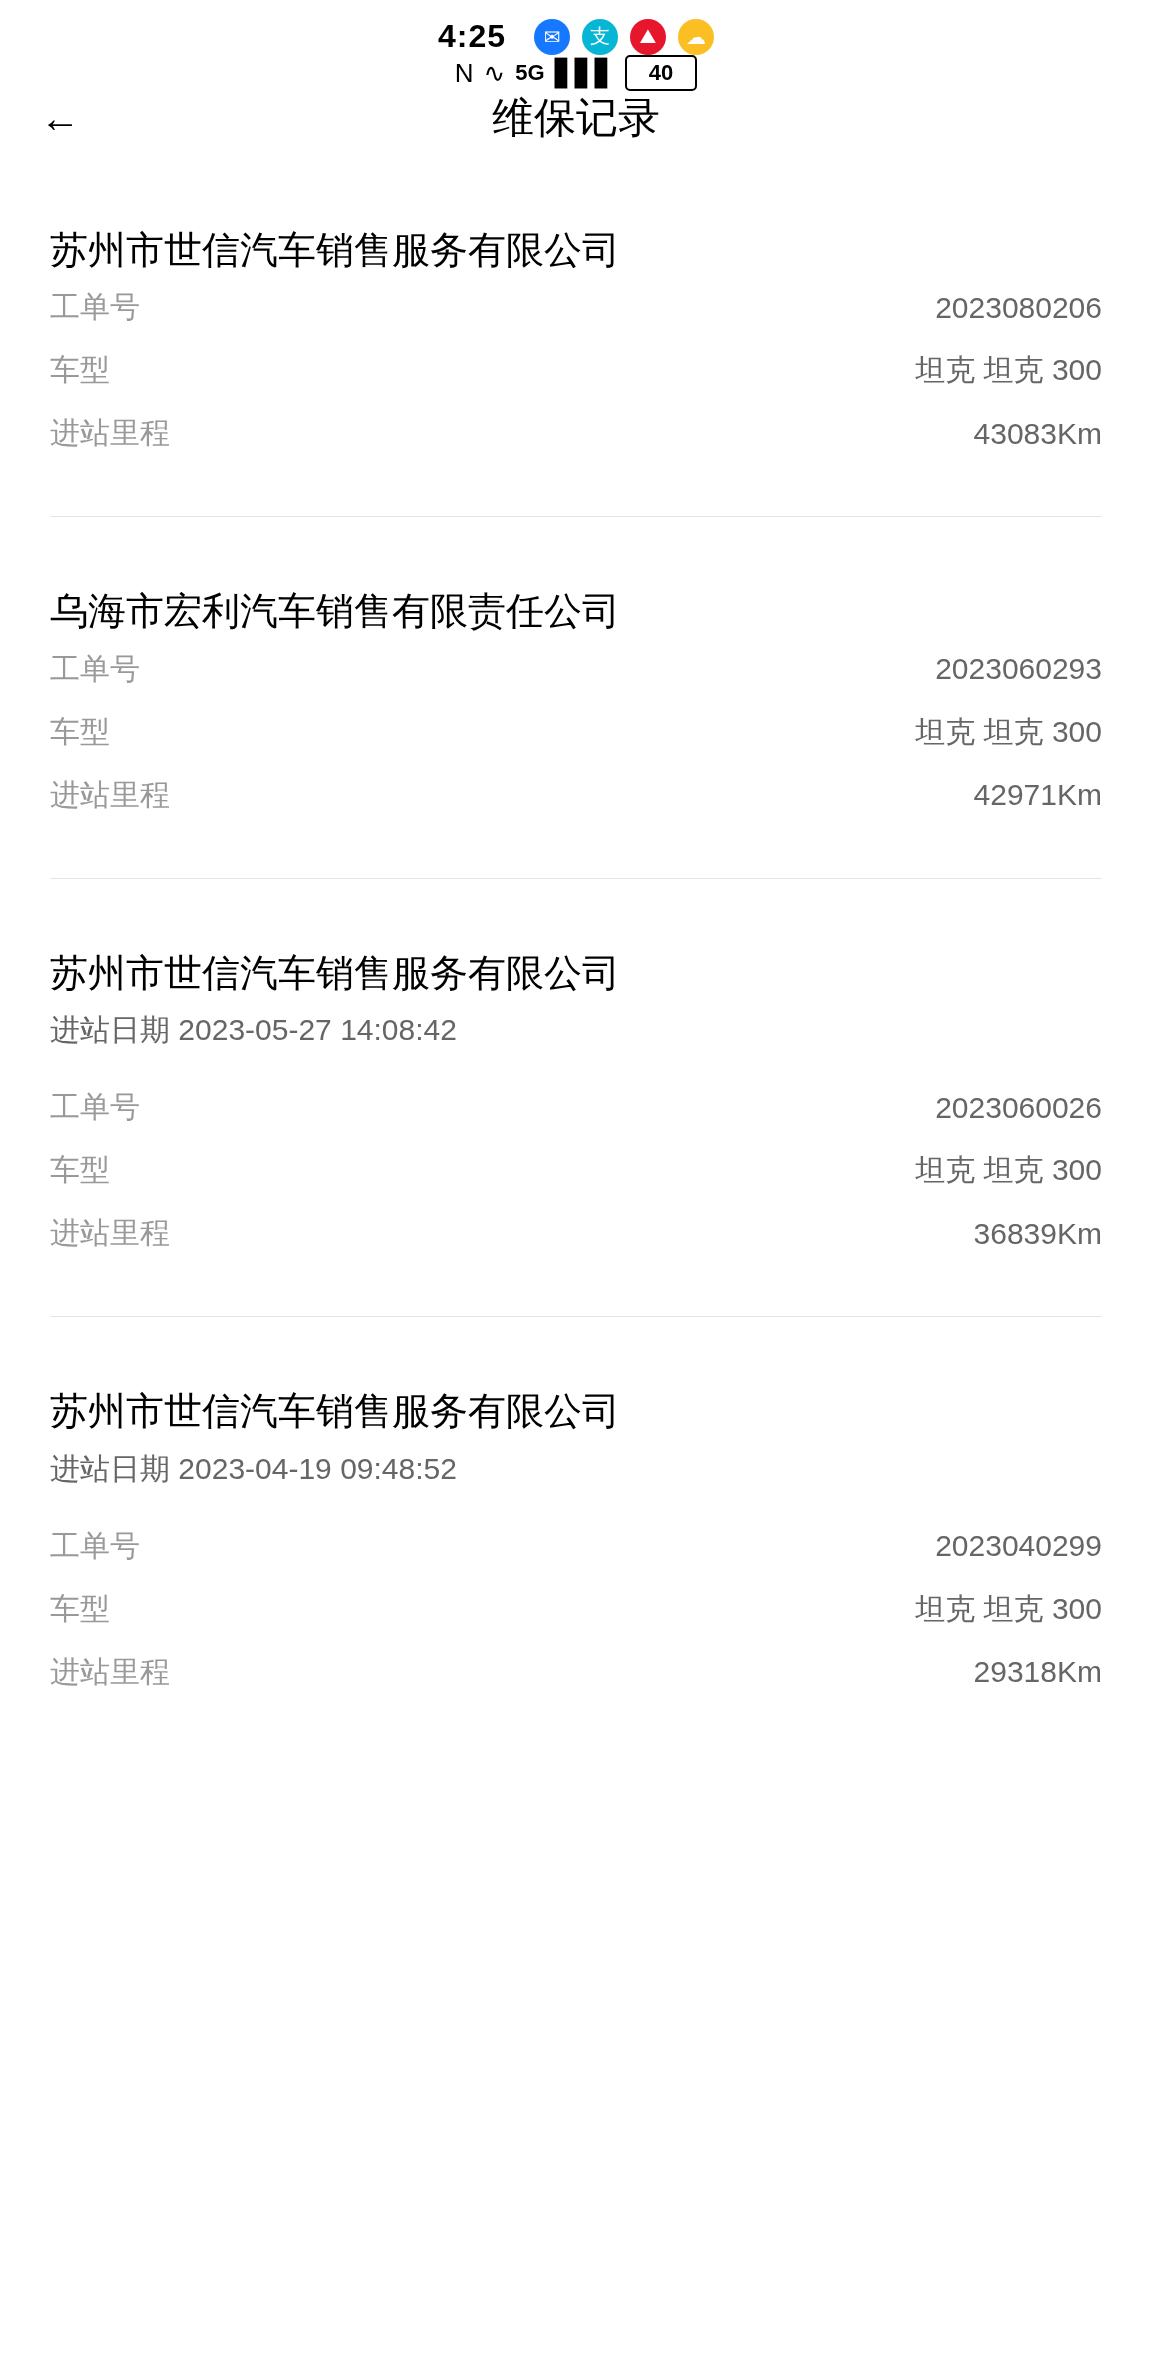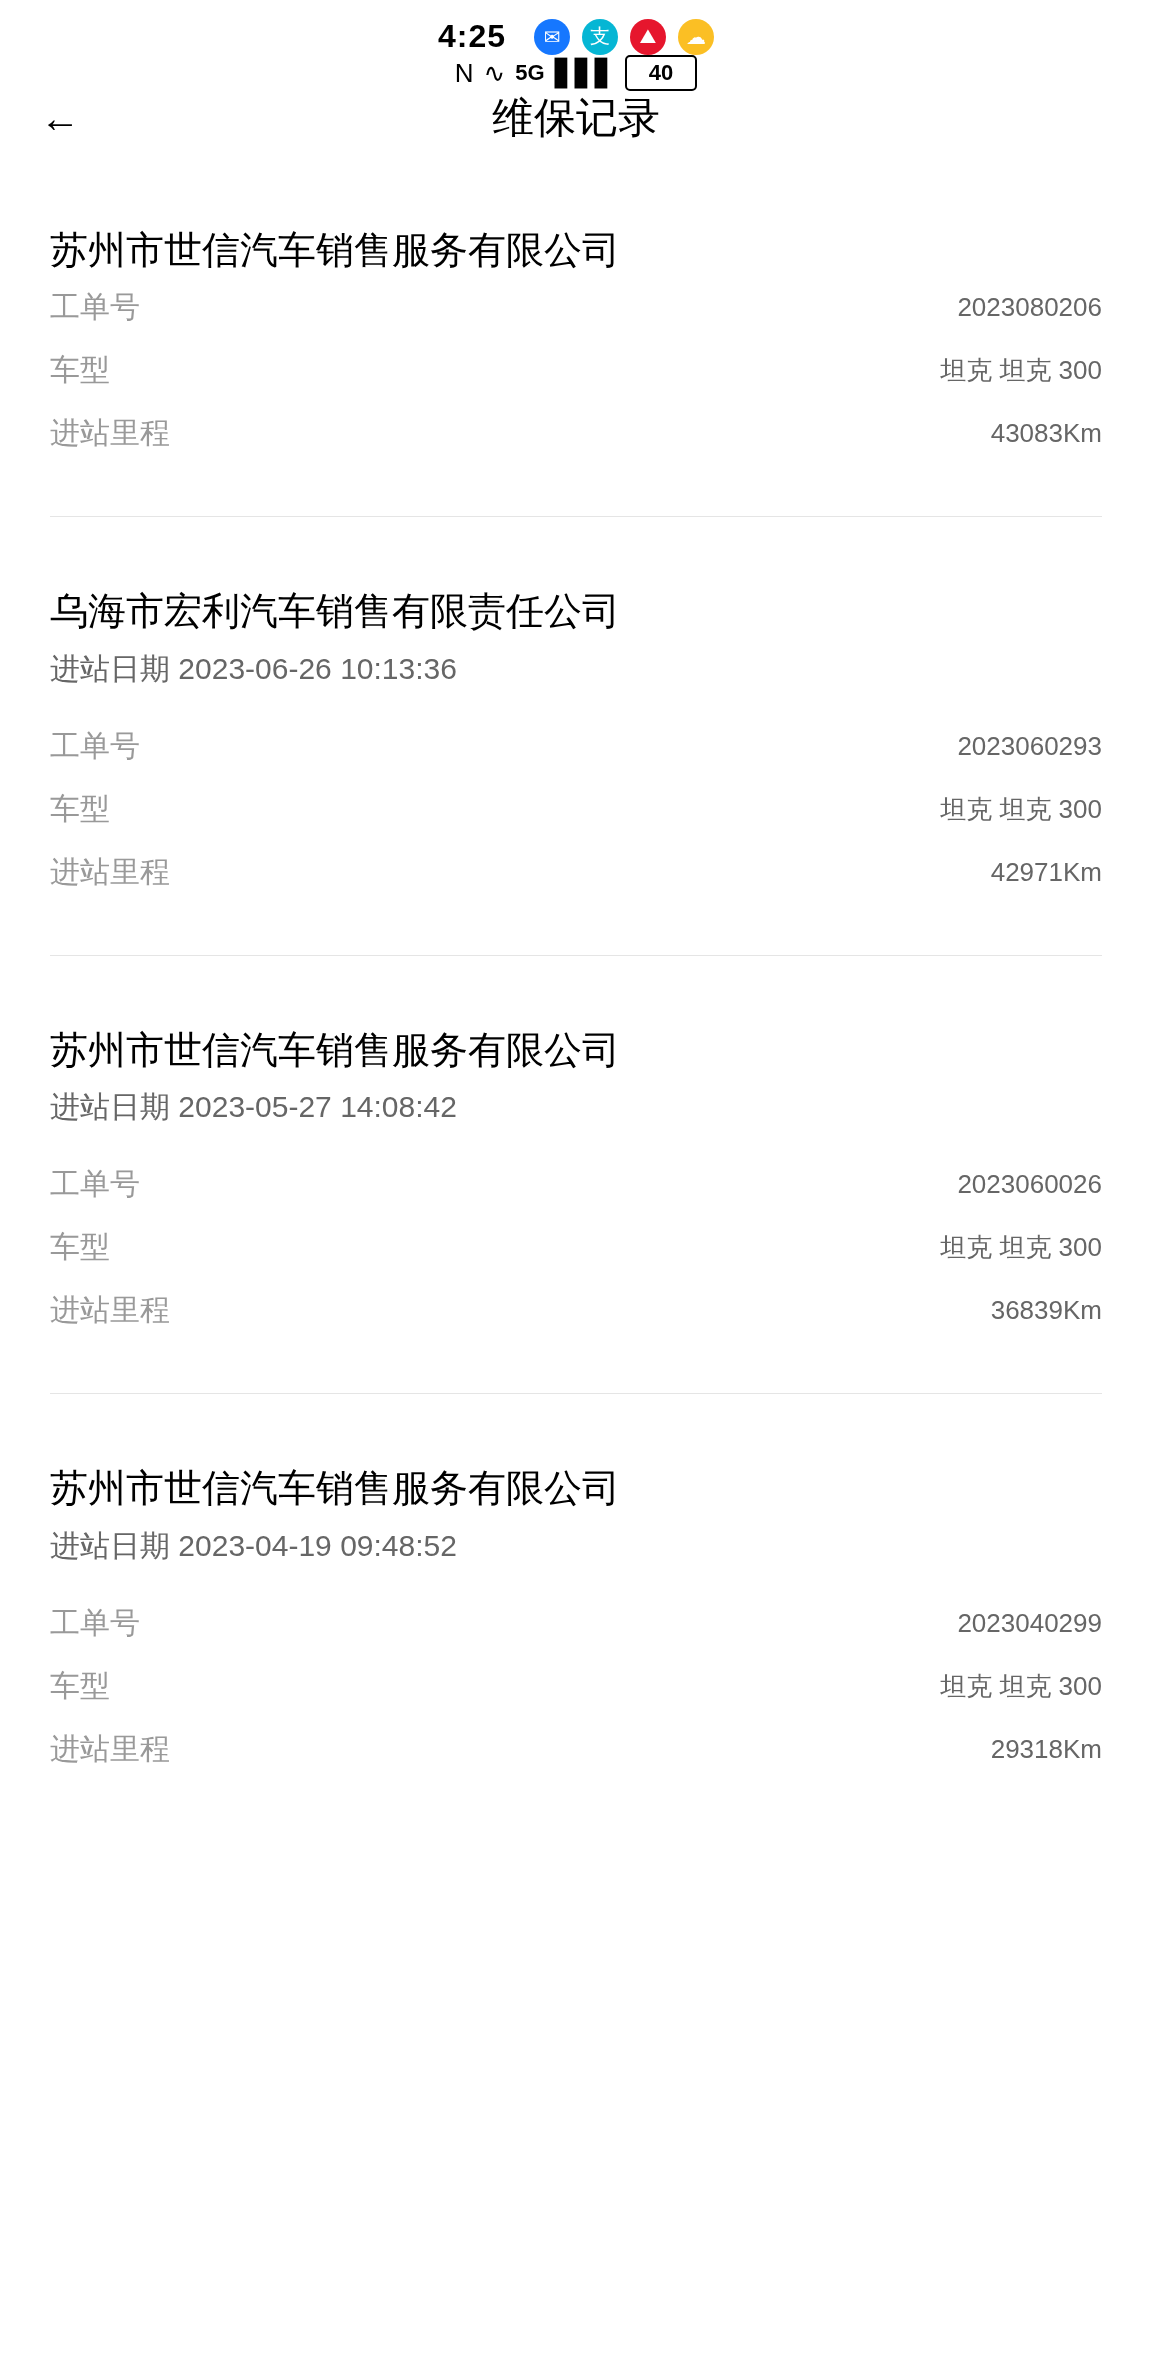--- a/index.html
+++ b/index.html
@@ -144,21 +144,21 @@
       align-items: center;
       margin-bottom: 22px;
     }
 
     .info-label {
       font-size: 30px;
       color: #999;
     }
 
     .info-value {
-      font-size: 26px;
+      font-size: 30px;
       color: #666;
     }
 
     .spacer {
       height: 30px;
     }
   </style>
 </head>
 <body>
 
@@ -201,21 +201,20 @@
         <span class="info-value">坦克 坦克 300</span>
       </div>
       <div class="info-row">
         <span class="info-label">进站里程</span>
         <span class="info-value">43083Km</span>
       </div>
     </div>
     <div class="spacer"></div>
     <div class="record-card">
       <div class="company-name">乌海市宏利汽车销售有限责任公司</div>
-      <div class="entry-date">进站日期 2023-06-26 10:13:36</div>
       <div class="info-row">
         <span class="info-label">工单号</span>
         <span class="info-value">2023060293</span>
       </div>
       <div class="info-row">
         <span class="info-label">车型</span>
         <span class="info-value">坦克 坦克 300</span>
       </div>
       <div class="info-row">
         <span class="info-label">进站里程</span>

